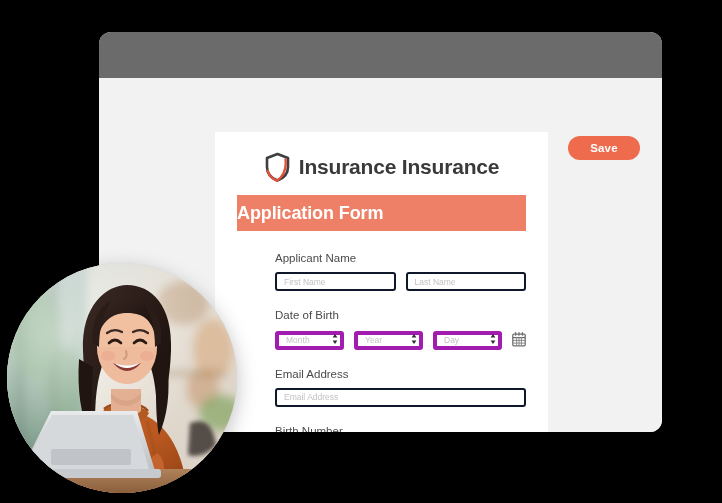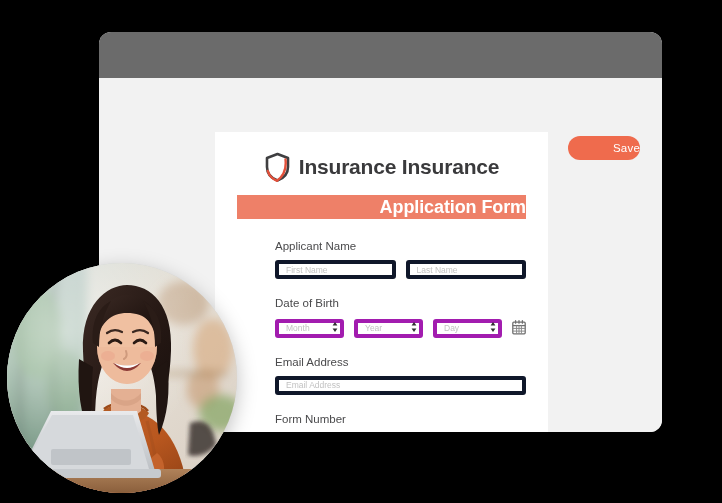--- a/index.html
+++ b/index.html
@@ -53,25 +53,25 @@
     right: 22px;
     top: 58px;
     width: 72px;
     height: 24px;
     background: #ef6b4d;
     color: #ffffff;
     border: none;
     border-radius: 13px;
     font-family: "Liberation Sans", sans-serif;
     font-size: 11.5px;
-    font-weight: 400;
+    font-weight: 700;
     letter-spacing: .2px;
     cursor: pointer;
     line-height: 24px;
-    text-align: right;
+    text-align: center;
     padding: 0;
   }
 
   
   .form-card {
     position: absolute;
     left: 116px;
     top: 54px;
     width: 333px;
     height: 346px;
@@ -93,25 +93,25 @@
   .brand-name {
     font-size: 21px;
     font-weight: 700;
     color: #3a3a3c;
     letter-spacing: -0.2px;
     white-space: nowrap;
   }
 
   
   .form-banner {
-    height: 24px;
+    height: 36px;
     background: #ee8068;
     display: flex;
     align-items: center;
-    justify-content: flex-end;
+    justify-content: flex-start;
     margin-bottom: 21px;
   }
   .form-banner-text {
     color: #ffffff;
     font-size: 18px;
     font-weight: 700;
     letter-spacing: -0.1px;
   }
 
   
@@ -121,21 +121,21 @@
     color: #4a4a4c;
     margin-bottom: 8px;
     display: block;
     font-weight: 400;
   }
 
   .field-row { display: flex; align-items: center; gap: 10px; }
 
   .text-input {
     height: 19px;
-    border: 4px solid #0f172a;
+    border: 2px solid #0f172a;
     border-radius: 3px;
     background: #ffffff;
     font-family: "Liberation Sans", sans-serif;
     font-size: 8.5px;
     color: #555;
     padding: 0 7px;
     outline: none;
     min-width: 0;
   }
   .text-input::placeholder { color: #c2c2c2; }
@@ -275,21 +275,21 @@
           </svg>
         </div>
       </div>
 
       <div class="field-group">
         <label class="field-label">Email Address</label>
         <input class="text-input full" type="text" placeholder="Email Address" style="">
       </div>
 
       <div class="field-group">
-        <label class="field-label">Form Number</label>
+        <label class="field-label">Birth Number</label>
 
       </div>
 
     </div>
   </div>
 </div>
 
 <div class="photo-circle">
   <svg viewBox="0 0 230 230" preserveAspectRatio="xMidYMid slice">
     <defs>

